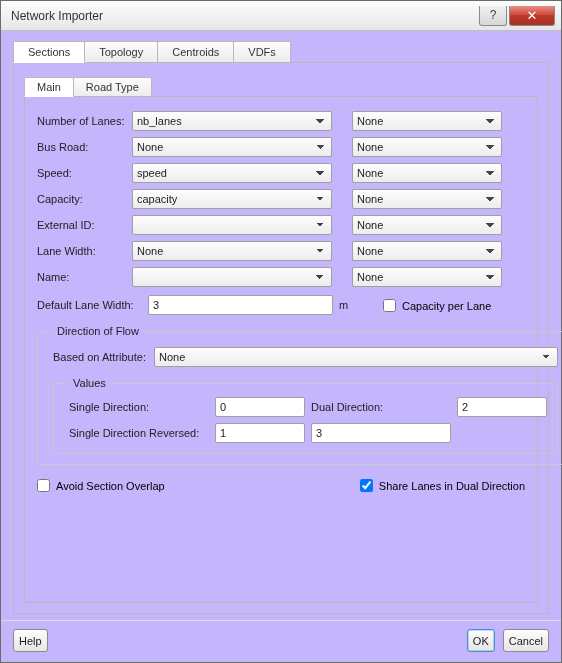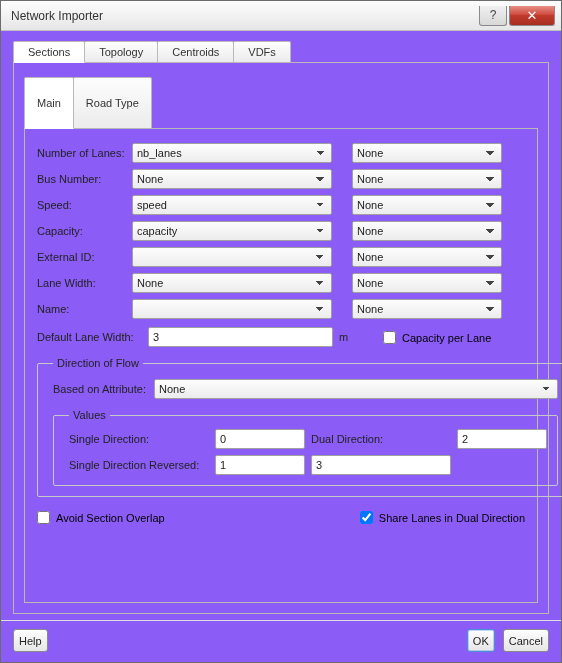--- a/index.html
+++ b/index.html
@@ -8,21 +8,21 @@
   font-size: 11px;
   background: #fff;
   width: 562px;
   height: 663px;
   overflow: hidden;
 }
 .window {
   width: 562px;
   height: 663px;
   border: 1px solid #6b6b6b;
-  background: #8b5cf6;
+  background: #c4b5fd;
   box-shadow: 0 0 8px rgba(0,0,0,0.3);
   display: flex;
   flex-direction: column;
 }
 .titlebar {
   height: 30px;
   background: linear-gradient(#fdfdfd, #e6e6e6);
   border-bottom: 1px solid #c0c0c0;
   display: flex;
   align-items: center;
@@ -78,21 +78,21 @@
   color: #333;
   cursor: pointer;
   position: relative;
 }
 .tab.active {
   background: #fff;
   border-bottom: 1px solid #fff;
   margin-bottom: -1px;
   z-index: 2;
 }
-.tab.sub { padding: 19px 12px; }
+.tab.sub { padding: 3px 12px; }
 .tabcontent {
   flex: 1;
   border: 1px solid #b9b9b9;
   border-top: none;
   padding: 12px 10px 10px 10px;
   display: flex;
   flex-direction: column;
 }
 .tabrow.sub { margin-top: 2px; }
 .innercontent {
@@ -230,21 +230,21 @@
         <div class="tab sub">Road Type</div>
       </div>
       <div class="innercontent">
 
         <div class="field-grid">
           <div class="lbl">Number of Lanes:</div>
           <select class="combo"><option>nb_lanes</option></select>
           <div></div>
           <select class="combo"><option>None</option></select>
 
-          <div class="lbl">Bus Number:</div>
+          <div class="lbl">Bus Road:</div>
           <select class="combo"><option>None</option></select>
           <div></div>
           <select class="combo"><option>None</option></select>
 
           <div class="lbl">Speed:</div>
           <select class="combo"><option>speed</option></select>
           <div></div>
           <select class="combo"><option>None</option></select>
 
           <div class="lbl">Capacity:</div>

